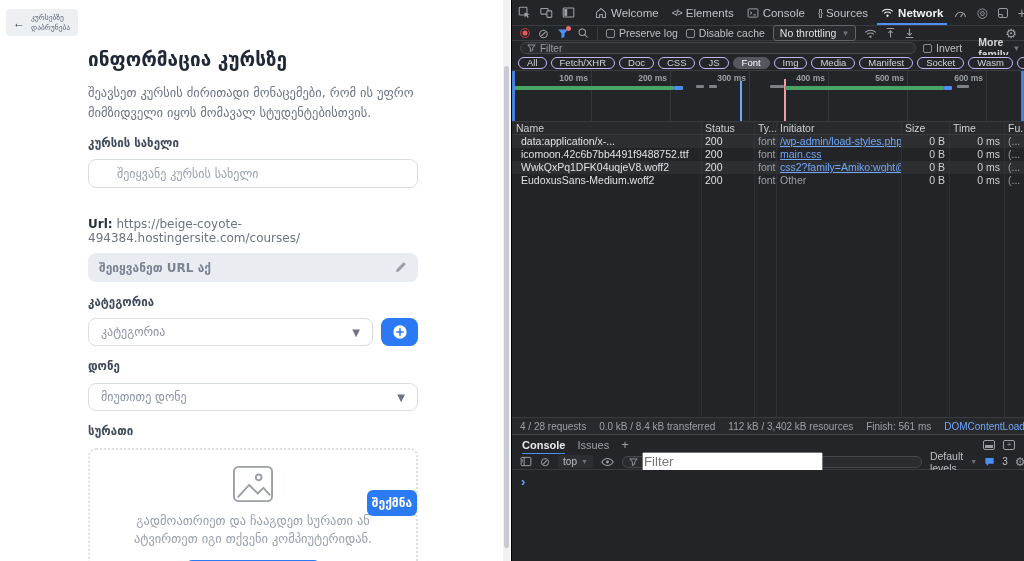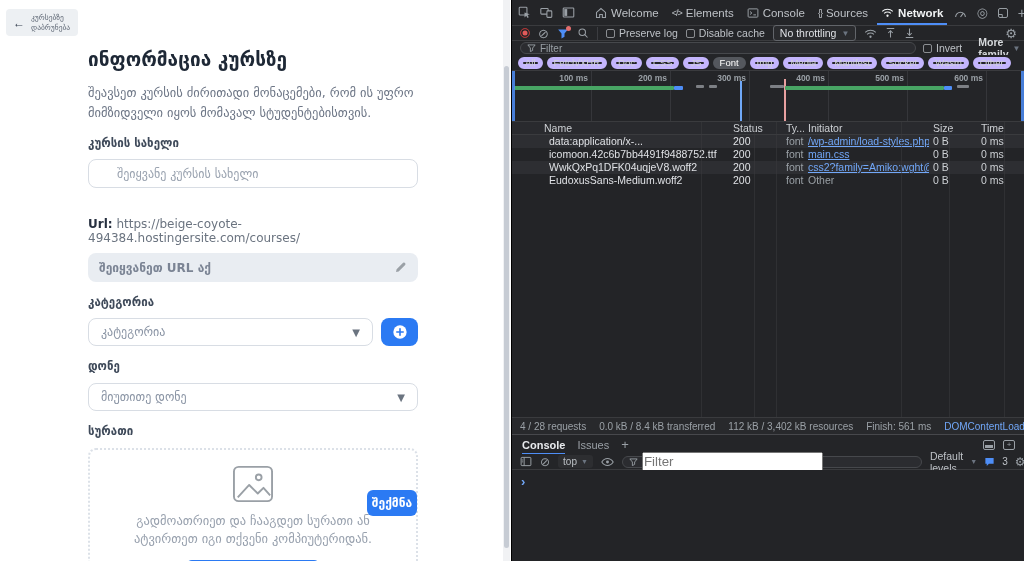--- a/index.html
+++ b/index.html
@@ -70,42 +70,42 @@
 
   .dt-filter { top:41px; height:14px; gap:7px; padding:0 8px; background:#242528; }
   .flt-input { flex:0 0 396px; height:12px; background:#2b2c30; border:1px solid #46484c; border-radius:7px;
     display:flex; align-items:center; gap:4px; padding:0 6px; }
   .flt-input input { background:transparent; border:none; outline:none; color:#dfe1e5; font-size:10px; width:100%; font-family:inherit; }
   .flt-input input::placeholder { color:#9aa0a6; }
   .small-lbl { font-size:10.5px; color:#bdc1c6; }
   .morefilters { margin-left:2px; display:flex; gap:4px; align-items:center; font-weight:700; color:#d7dadd; font-size:10.5px; cursor:pointer; }
 
   .dt-chips { top:55px; height:16px; gap:4px; padding:0 6px; background:#242528; border-bottom:1px solid #3a3b3e; }
-  .chip { border:5px solid #c4b5fd; border-radius:7px; padding:0 2px; height:12px; display:flex; align-items:center;
+  .chip { border:1px solid #c4b5fd; border-radius:7px; padding:0 8px; height:12px; display:flex; align-items:center;
     font-size:9.5px; color:#d0d3d7; cursor:pointer; white-space:nowrap; }
   .chip.active { background:#54575d; border-color:#54575d; color:#fff; }
 
   .dt-timeline { top:71px; height:51px; background:#242528; border-bottom:1px solid #3a3b3e; position:absolute; }
   .grid-v { position:absolute; top:0; bottom:0; width:1px; background:#35363a; }
   .tick-lbl { position:absolute; top:2px; width:57px; text-align:right; font-size:8.5px; color:#9aa0a6;font-weight:bold; }
   .wbar { position:absolute; height:4px; top:15px; border-radius:1px; }
   .wdash { position:absolute; height:3px; top:14px; background:#7d8085; border-radius:1px; }
   .vmark { position:absolute; width:2px; }
   .thandle { position:absolute; top:0; bottom:0; width:3px; background:#4e8ef7; opacity:.85; }
 
   .dt-table { position:absolute; top:122px; left:0; width:513px; height:295px; background:#232427; overflow:hidden; }
-  .tgrid { display:grid; grid-template-columns:189px 53px 22px 125px 48px 55px 1fr; align-items:center;padding-left:28px; }
+  .tgrid { display:grid; grid-template-columns:189px 53px 22px 125px 48px 55px 1fr; align-items:center; }
   .thead { height:13px; background:#292a2e; border-bottom:1px solid #3a3b3e; color:#cdd0d4; }
   .thead span { padding:0 4px; font-size:10.5px; white-space:nowrap; overflow:hidden; }
   .trow { height:13px; font-size:10.5px; }
   .trow span { padding:0 4px; white-space:nowrap; overflow:hidden; line-height:13px; }
   .trow .cname { padding-left:9px; color:#dfe1e5; }
   .trow .cmut { color:#9aa0a6; }
   .trow .lnk { color:#71a7f8; text-decoration:underline; cursor:pointer; }
-  .num { text-align:left; color:#cdd0d4; }
+  .num { text-align:right; color:#cdd0d4; }
   .trow.odd { background:#2d2e32; }
   .trow.even { background:#232427; }
   .colline { position:absolute; top:0; bottom:0; width:1px; background:#3a3b3e; opacity:.55; pointer-events:none; }
 
   .dt-status { top:417px; height:17px; gap:13px; padding:0 8px; background:#28292c; border-top:1px solid #3a3b3e;
     font-size:10px; color:#9aa0a6; white-space:nowrap; overflow:hidden; }
   .st-blue { color:#71a7f8; }
 
   .dt-drawtabs { top:434px; height:20px; gap:12px; padding:0 10px; background:#242528; border-top:1px solid #47484c; }
   .drawer-tab { position:relative; height:20px; display:flex; align-items:center; font-size:11px; color:#9aa0a6; cursor:pointer; }

